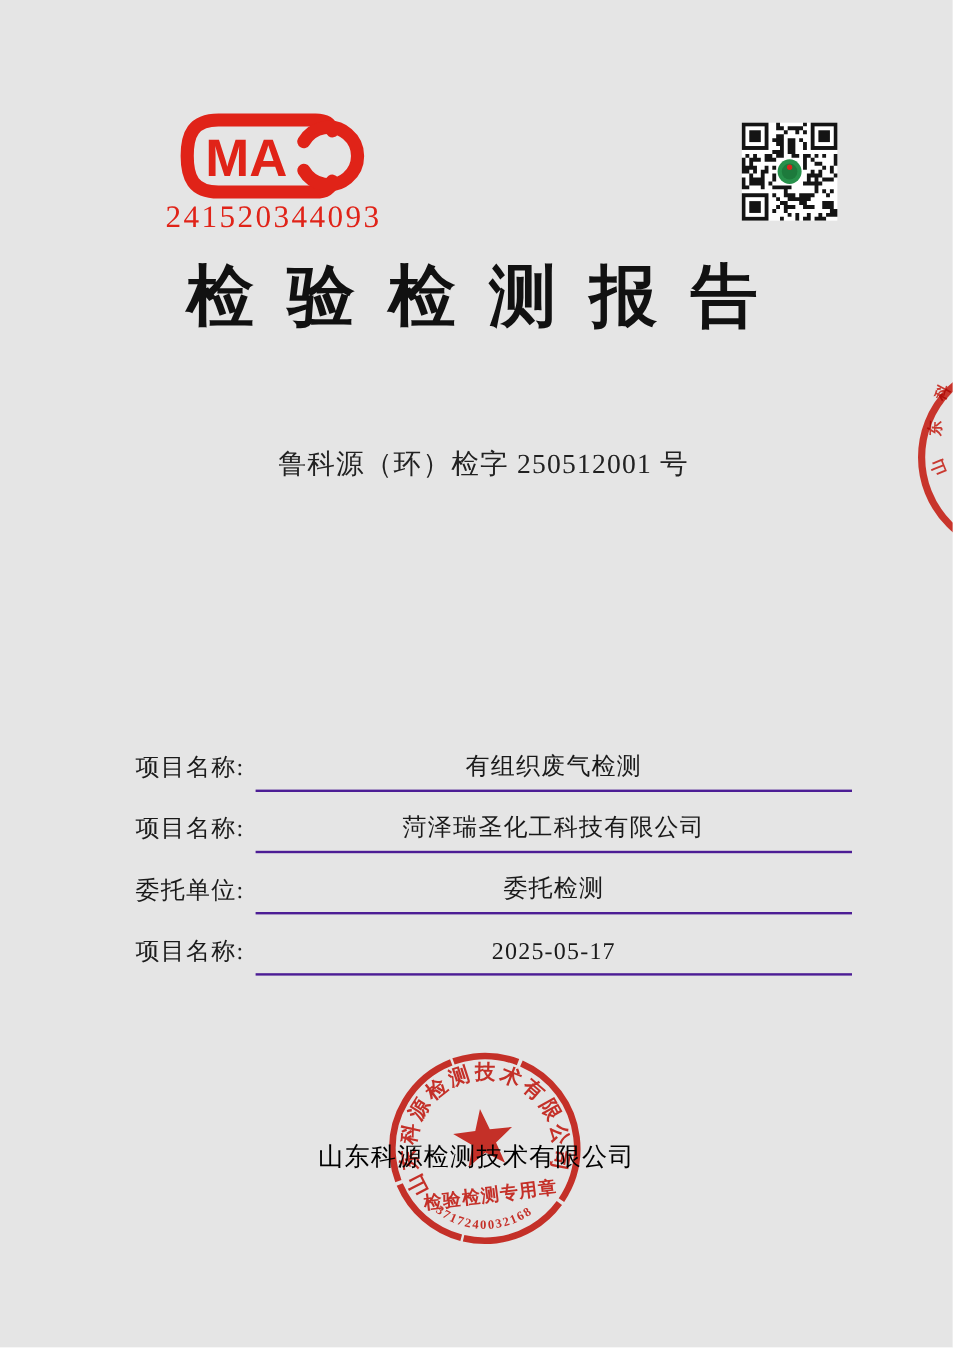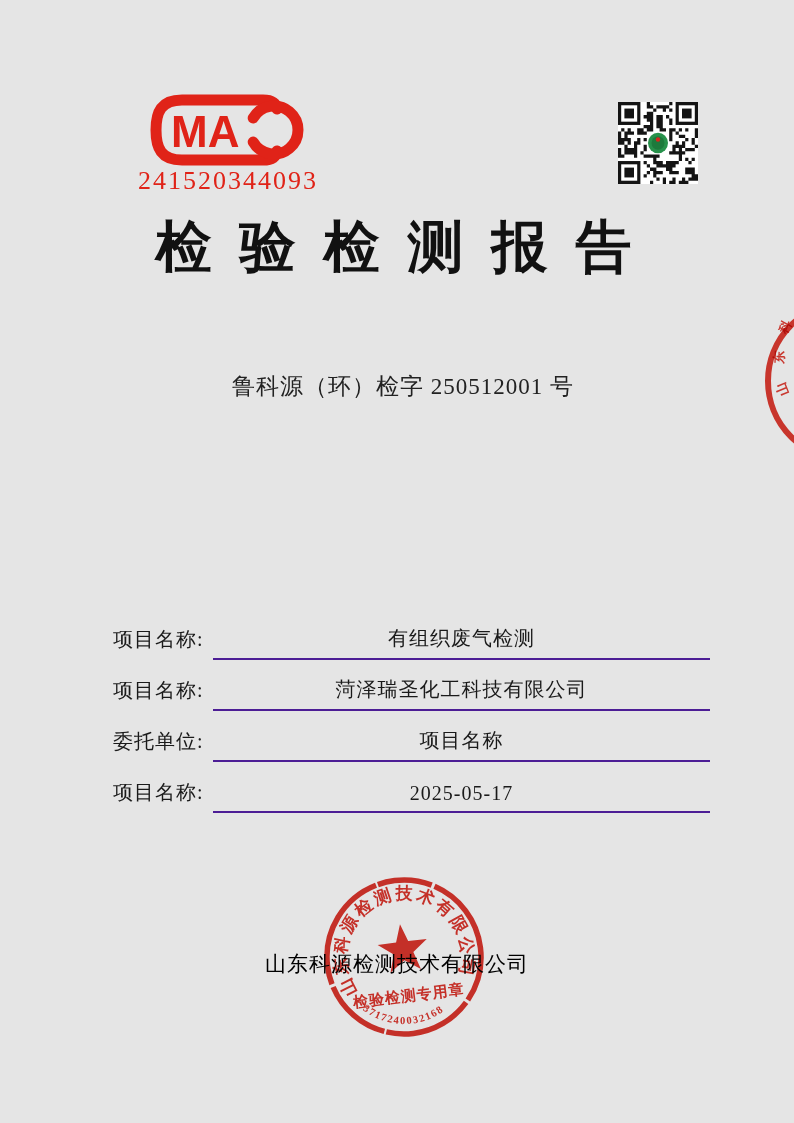--- a/index.html
+++ b/index.html
@@ -105,21 +105,21 @@
     <div class="field-row">
       <div class="field-label">项目名称:</div>
       <div class="field-value">有组织废气检测</div>
     </div>
     <div class="field-row">
       <div class="field-label">项目名称:</div>
       <div class="field-value">菏泽瑞圣化工科技有限公司</div>
     </div>
     <div class="field-row">
       <div class="field-label">委托单位:</div>
-      <div class="field-value">项目名称</div>
+      <div class="field-value">委托检测</div>
     </div>
     <div class="field-row">
       <div class="field-label">项目名称:</div>
       <div class="field-value">2025-05-17</div>
     </div>
   </div>
 
   <div class="company">山东科源检测技术有限公司</div>
 
   <svg class="stamp" viewBox="0 0 170 170">

